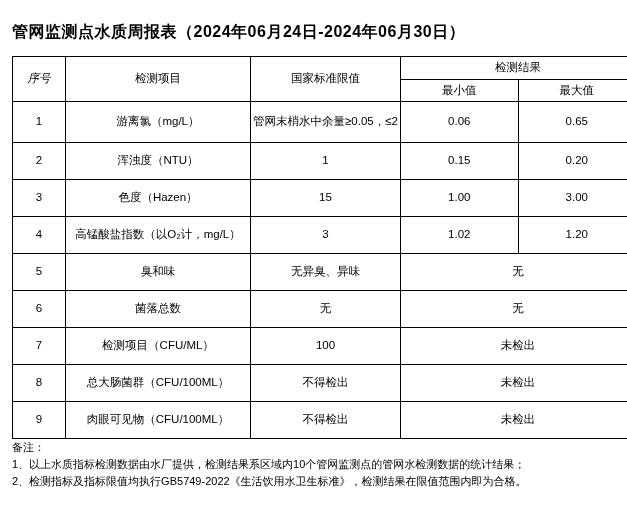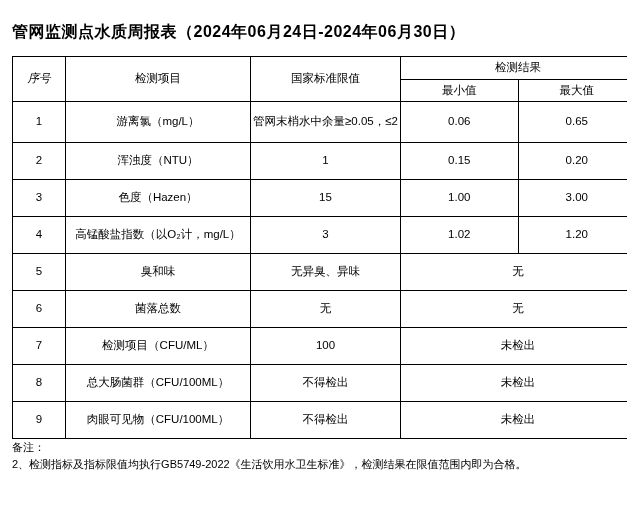--- a/index.html
+++ b/index.html
@@ -147,16 +147,17 @@
         <td class="item-cell">肉眼可见物（CFU/100ML）</td>
         <td>不得检出</td>
         <td colspan="2">未检出</td>
       </tr>
 
     </tbody>
   </table>
 
   <div class="notes">
     <div>备注：</div>
+    <div>1、以上水质指标检测数据由水厂提供，检测结果系区域内10个管网监测点的管网水检测数据的统计结果；</div>
     <div>2、检测指标及指标限值均执行GB5749-2022《生活饮用水卫生标准》，检测结果在限值范围内即为合格。</div>
   </div>
 
 </div>
 
 </body></html>

